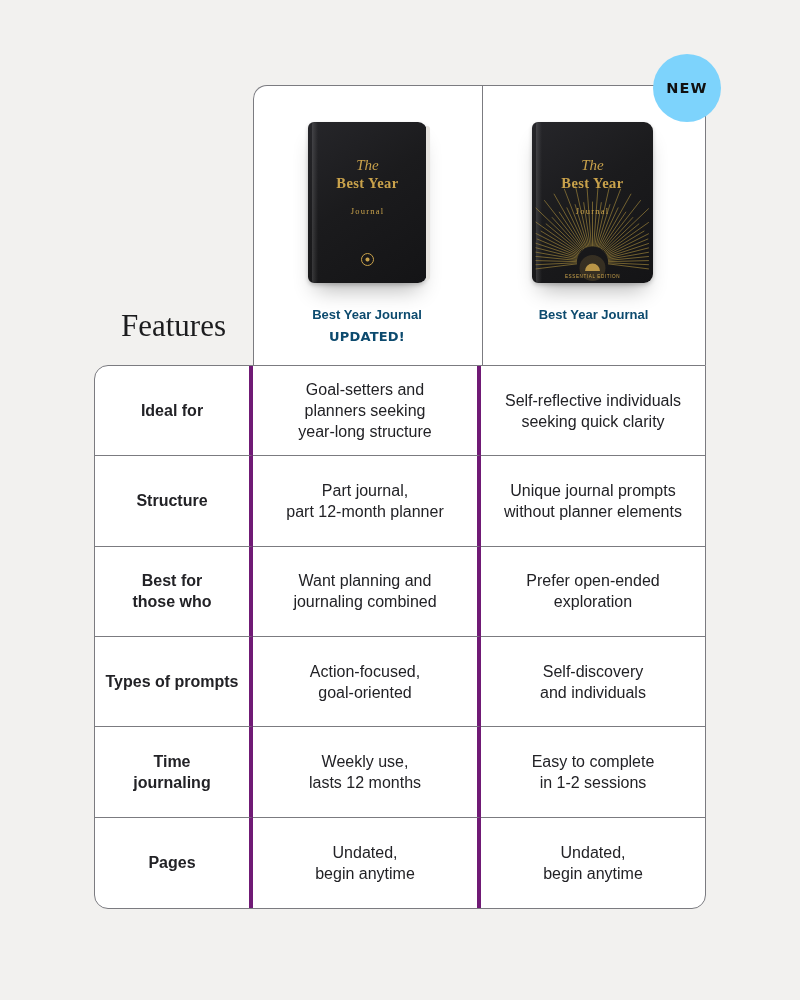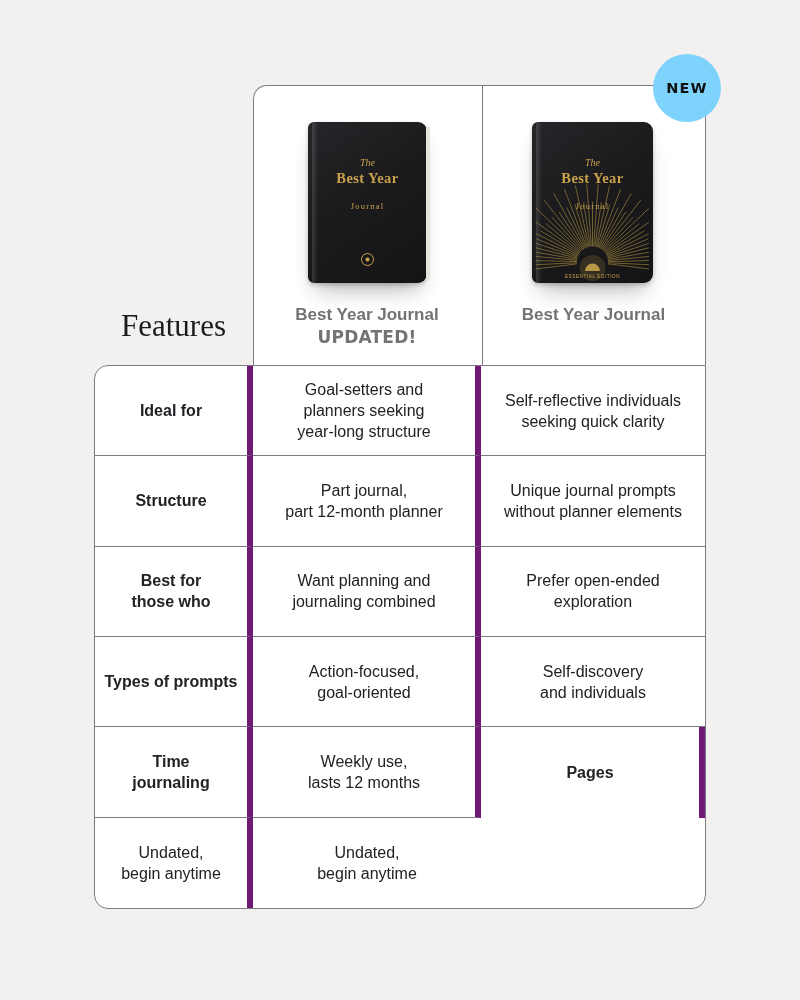--- a/index.html
+++ b/index.html
@@ -28,33 +28,33 @@
     border-radius:4px;
   }
   .book-1{left:308px; top:122px; width:119px; height:161px;}
   .book-1::after{ 
     content:""; position:absolute; right:-3px; top:4px; bottom:3px; width:4px;
     background:#E7E4DF; border-radius:0 3px 3px 0;
   }
   .book-2{left:532px; top:122px; width:121px; height:161px;}
 
   .cover-text{position:absolute; left:0; right:0; top:36px; text-align:center; color:#C9A24B; line-height:1;}
-  .cover-pre{font-family:"Liberation Serif", serif; font-style:italic; font-size:10px; margin-bottom:3px;}
+  .cover-pre{font-family:"Liberation Serif", serif; font-style:italic; font-size:15px; margin-bottom:3px;}
   .cover-title{font-family:"Liberation Serif", serif; font-weight:700; font-size:14.5px; letter-spacing:.4px; margin-bottom:16px;}
   .cover-sub{font-family:"Liberation Serif", serif; font-size:8.5px; letter-spacing:1.2px;}
 
   .emblem{
     position:absolute; left:50%; top:131px; width:13px; height:13px; margin-left:-7px;
     border:1.4px solid #C9A24B; border-radius:50%; box-sizing:border-box;
     background:radial-gradient(circle at 50% 50%, #C9A24B 0 1.6px, rgba(0,0,0,0) 2.4px);
   }
   .rays-svg{position:absolute; inset:0; width:100%; height:100%;}
 
   
-  .caption{position:absolute; top:304px; text-align:center; color:#737373; font-size:17px; line-height:22px;}
+  .caption{position:absolute; top:304px; text-align:center; color:#0c4a6e; font-size:13px; line-height:22px;}
   .caption-1{left:253px; width:228px;}
   .caption-2{left:481px; width:225px;}
   .caption .line1{font-weight:700;}
   .caption .line2{font-weight:700;}
   .caption .heavy{font-family:"DejaVu Sans", sans-serif; font-weight:700; letter-spacing:.2px;}
 
   .features-heading{
     position:absolute; left:94px; top:300px; width:159px; height:52px;
     display:flex; align-items:center; justify-content:center;
     font-family:"Liberation Serif", serif; font-size:31px; color:#1C1C1E;
@@ -74,21 +74,21 @@
     background:#FFFFFF; border:1px solid #7B7B80; border-radius:14px 0 14px 14px;
     box-sizing:border-box; display:grid;
     grid-template-columns:158px 228px 224px;
     grid-auto-rows:1fr; overflow:hidden;
   }
   .cell{
     display:flex; align-items:center; justify-content:center; text-align:center;
     white-space:pre-line; font-size:16px; line-height:21px; color:#222226;
     border-bottom:1px solid #7B7B80; padding:4px 8px; box-sizing:border-box;
   }
-  .cell.col1,.cell.col2{border-right:6px solid #701a75;}
+  .cell.col1,.cell.col2{border-right:4px solid #701a75;}
   .cell.label{font-weight:700; font-size:16px;}
 </style>
 </head>
 <body>
 
 <div class="stage">
 
   <div class="panel">
     <div class="panel-col first"></div>
     <div class="panel-col second"></div>
@@ -199,20 +199,22 @@
     <div class="cell label col1">Types of prompts</div>
     <div class="cell col2">Action-focused,
 goal-oriented</div>
     <div class="cell col3">Self-discovery
 and individuals</div>
 
     <div class="cell label col1">Time
 journaling</div>
     <div class="cell col2">Weekly use,
 lasts 12 months</div>
+    <div class="cell col3">Easy to complete
+in 1-2 sessions</div>
 
     <div class="cell label col1 row-last-cell" style="border-bottom:none;">Pages</div>
     <div class="cell col2" style="border-bottom:none;">Undated,
 begin anytime</div>
     <div class="cell col3" style="border-bottom:none;">Undated,
 begin anytime</div>
   </div>
 
 </div>
 

